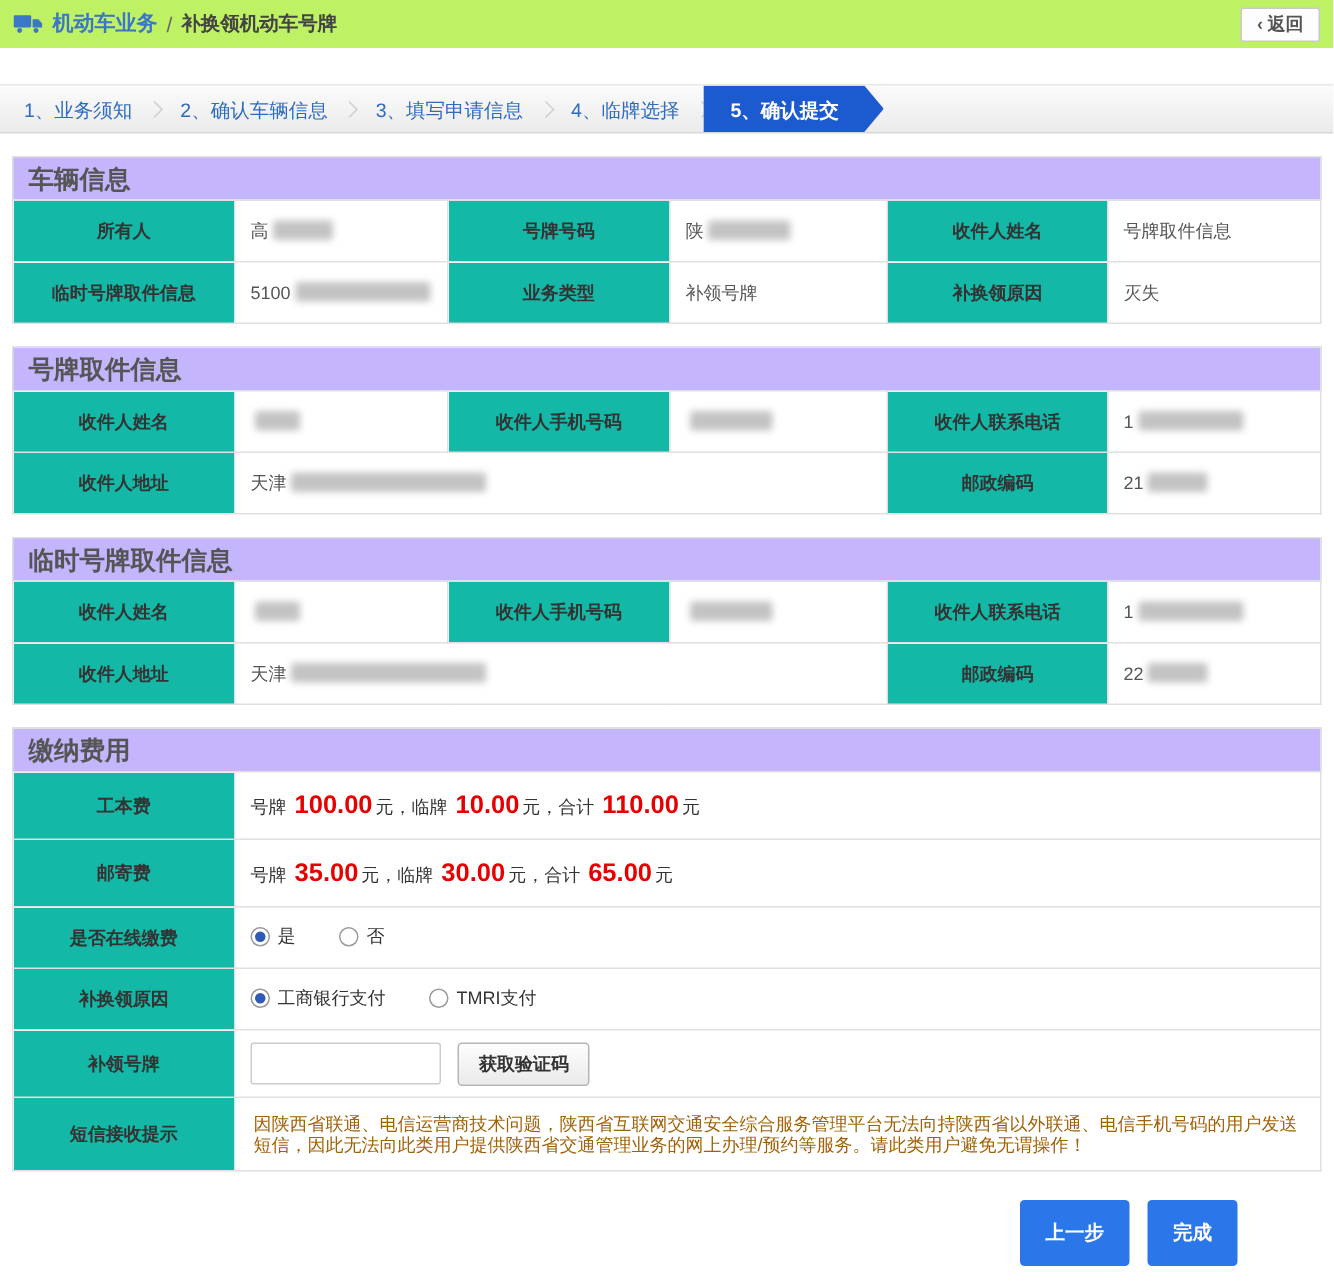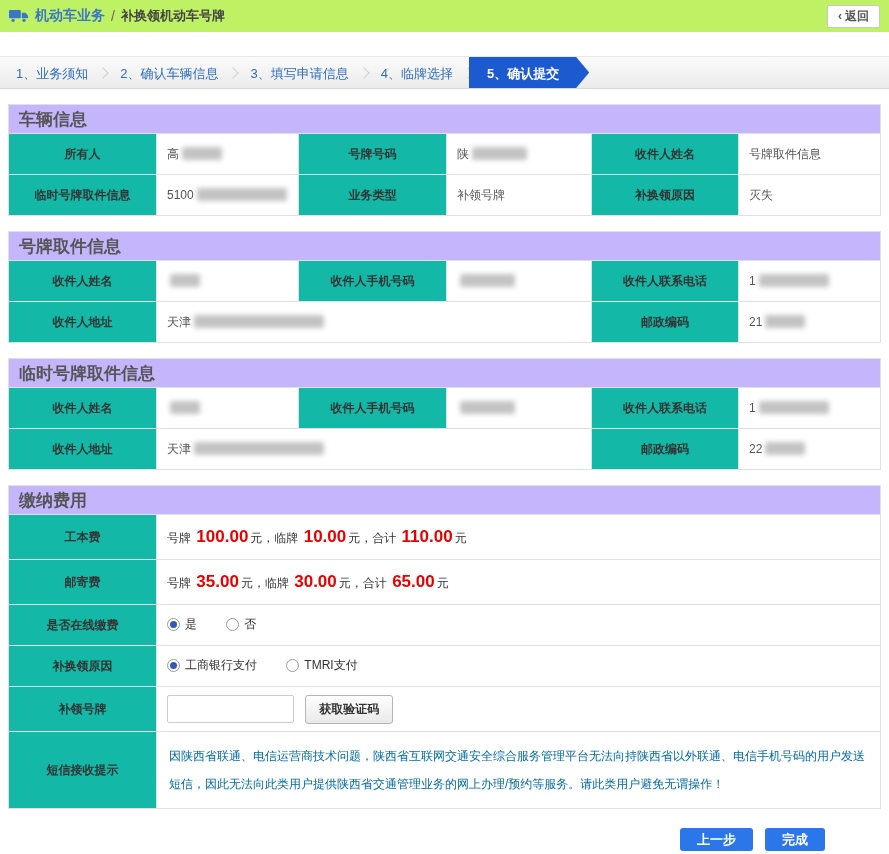--- a/index.html
+++ b/index.html
@@ -63,27 +63,27 @@
   .radio { width:13px; height:13px; border:1px solid #9a9a9a; border-radius:50%;
            display:inline-block; background:#fff; position:relative; margin-right:5px; }
   .radio.checked::after { content:""; position:absolute; inset:2px; background:#2f5bb7;
            border-radius:50%; }
   .captcha-input { width:127px; height:28px; border:1px solid #ccc; border-radius:2px;
            padding:0 6px; font-size:12px; font-family:inherit; vertical-align:middle; }
   .captcha-btn { height:29px; padding:0 13px; margin-left:8px; border:1px solid #b5b5b5;
            border-radius:3px; background:linear-gradient(#fefefe,#e9e9e9); color:#333;
            font-weight:bold; font-size:12px; cursor:pointer; vertical-align:middle;
            font-family:inherit; }
-  td.sms { color:#0369a1; line-height:28px; padding:10px 12px; height:auto; }
+  td.sms { color:#a16207; line-height:14px; padding:10px 12px; height:auto; }
 
   
   .footer-actions { display:flex; justify-content:flex-end; gap:12px;
                     padding:4px 56px 16px 0; }
   .btn-primary { background:#2b76e8; color:#fff; font-weight:bold; font-size:13px;
-                 border:none; border-radius:3px; height:23px; padding:0 17px;
+                 border:none; border-radius:3px; height:44px; padding:0 17px;
                  cursor:pointer; font-family:inherit; }
 </style>
 </head>
 <body>
 
 <div class="page">
 
   <header class="topbar">
     <div class="brand">
       <span class="truck">

